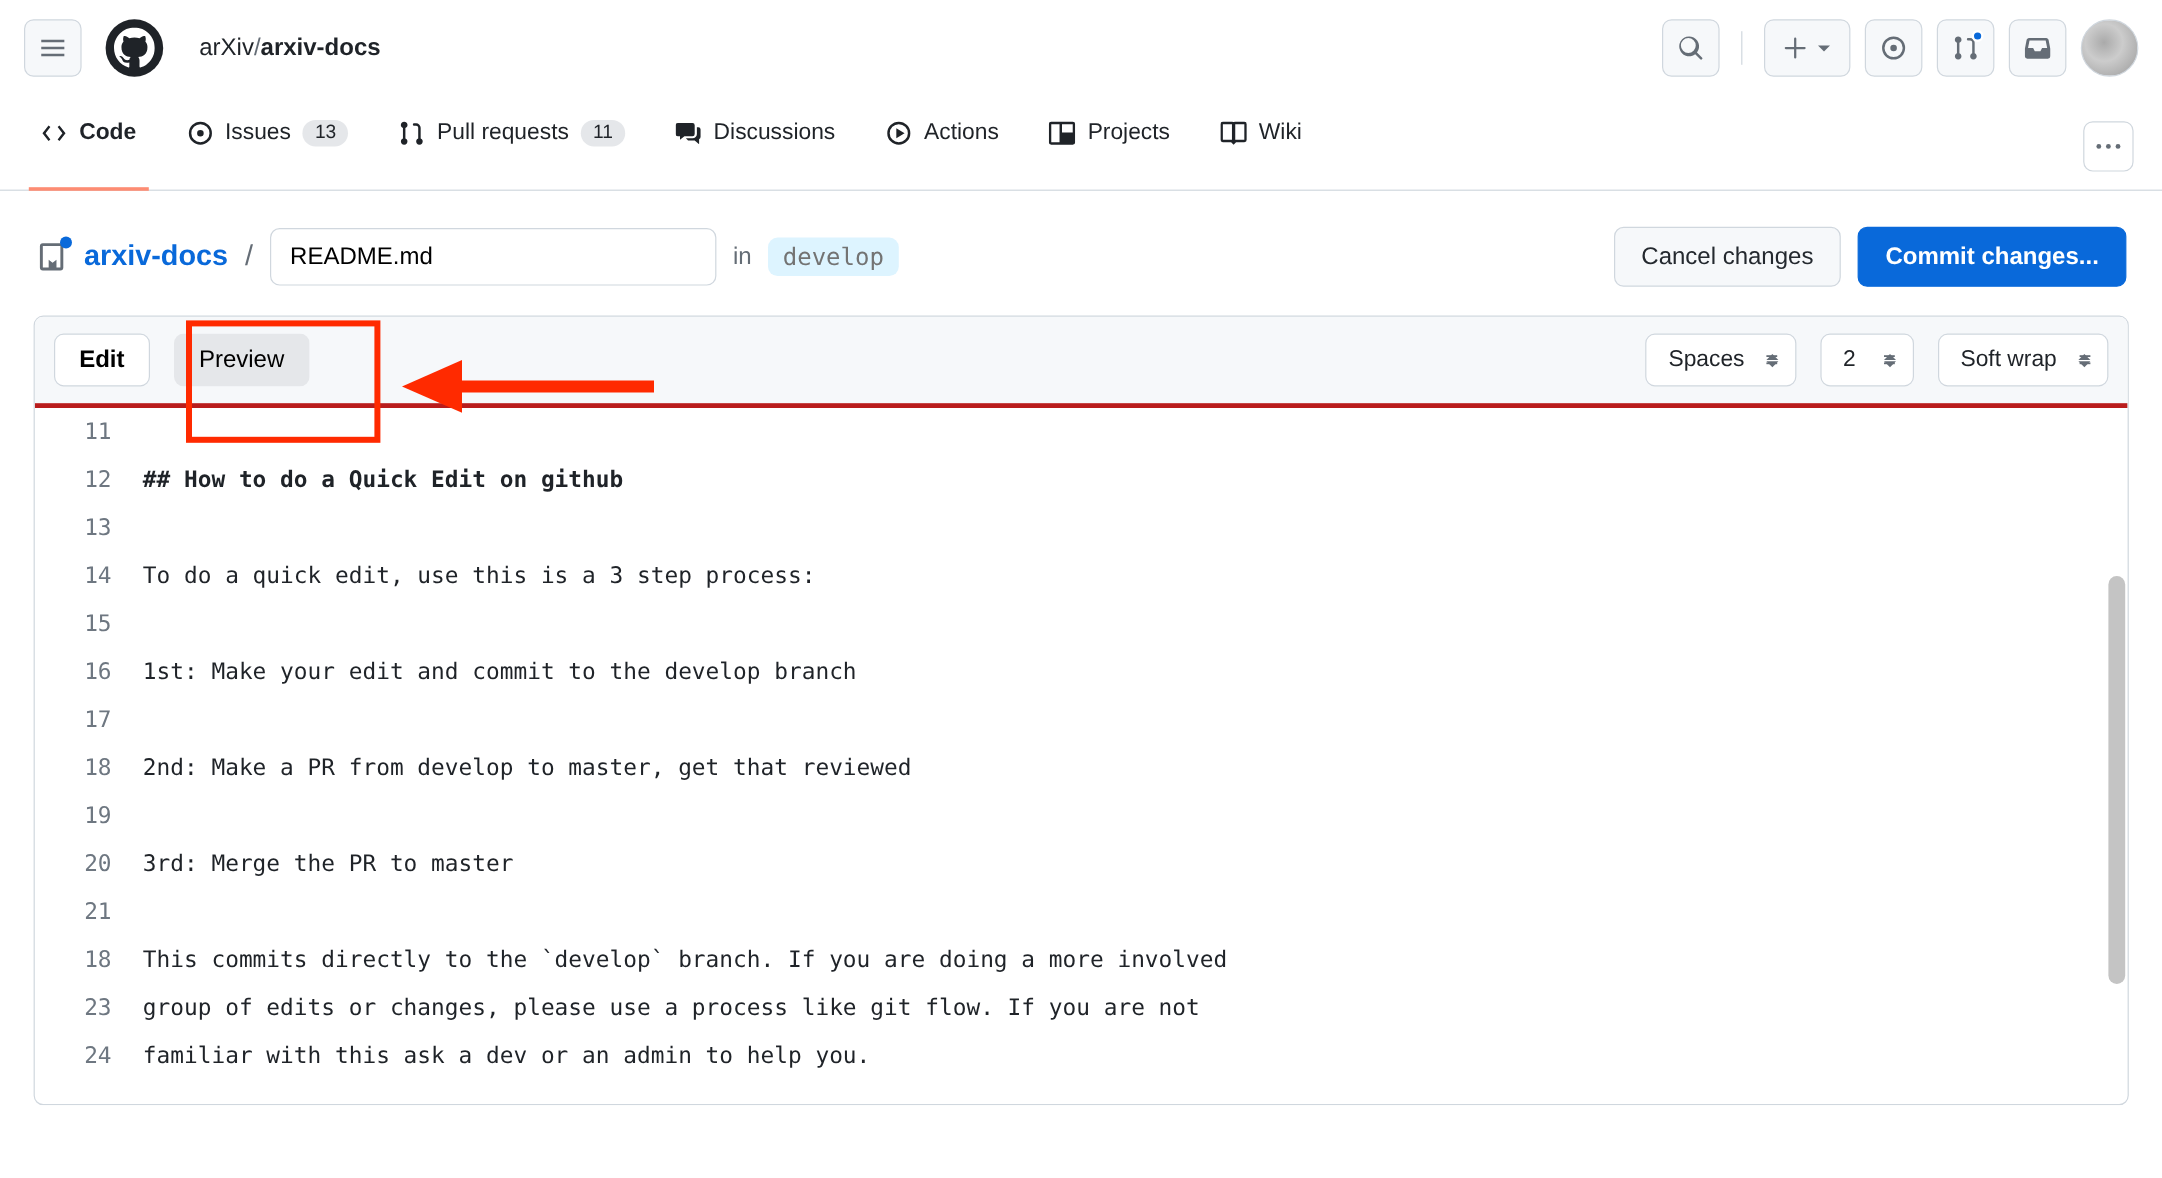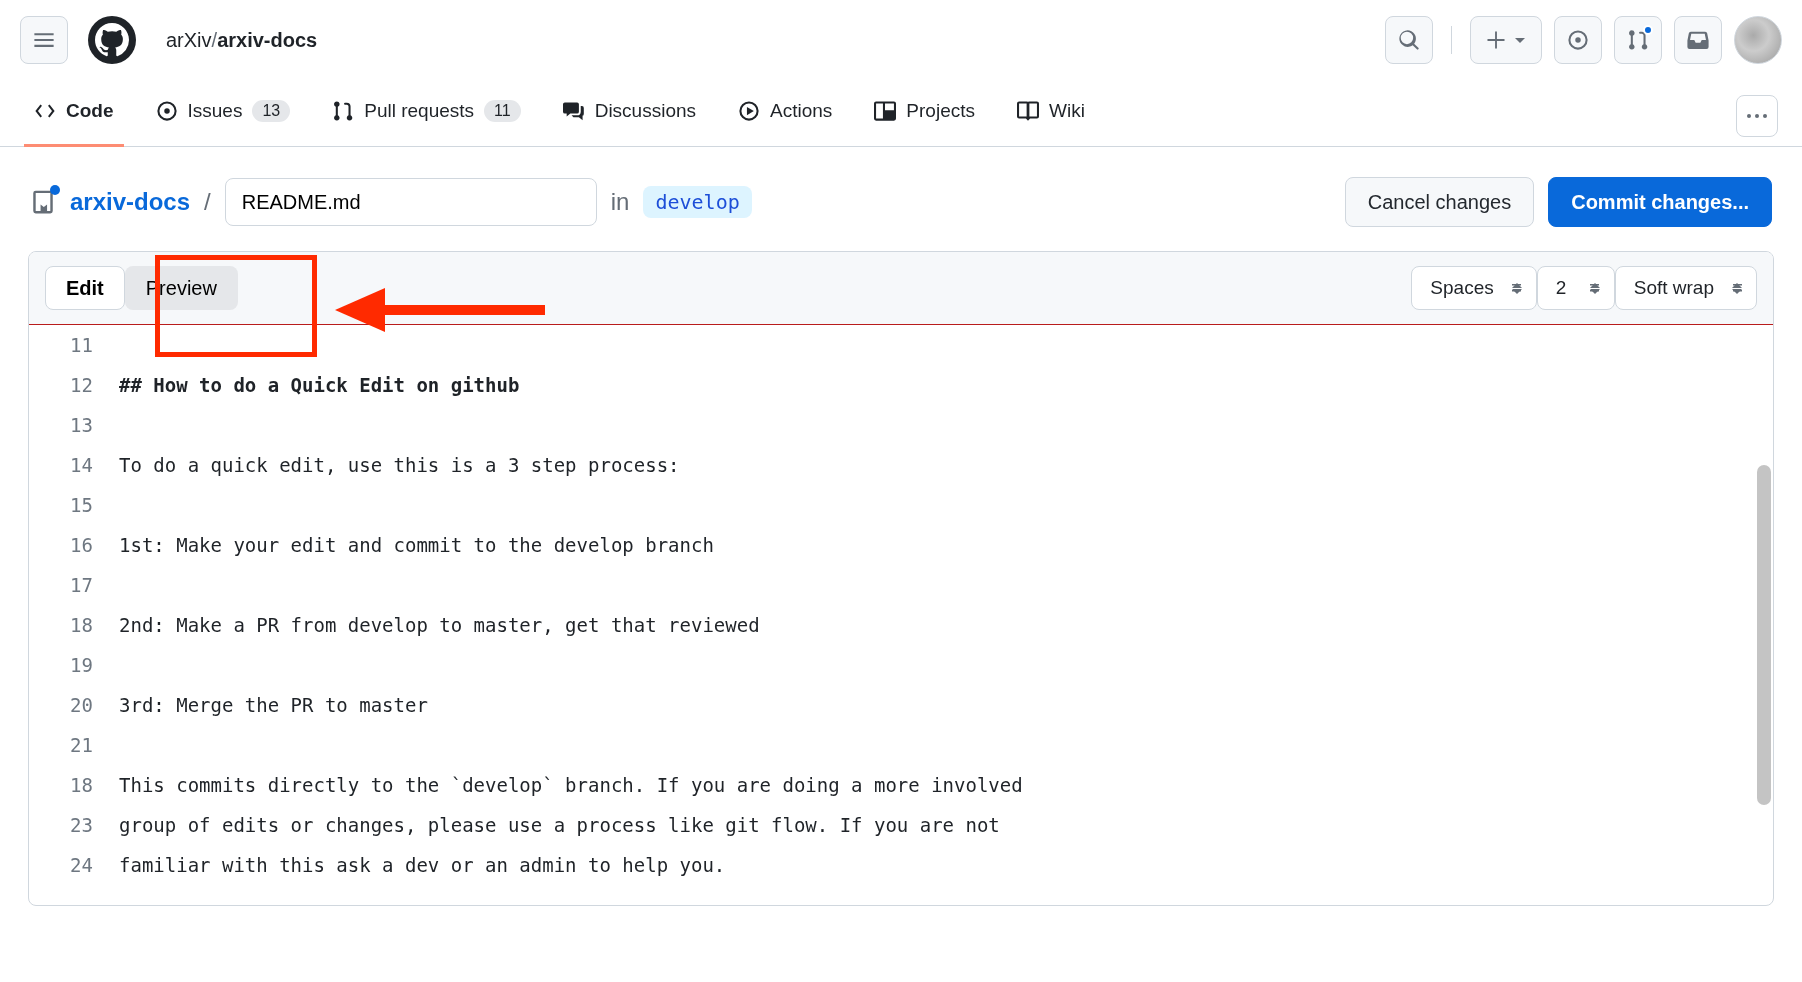--- a/index.html
+++ b/index.html
@@ -80,21 +80,21 @@
     align-items:center;
     gap: 22px;
     padding: 0 24px;
     border-bottom: 1px solid #d0d7de;
     margin-top: 18px;
   }
   .repo-tab {
     display:flex;
     align-items:center;
     gap: 10px;
-    padding: 14px 10px 24px;
+    padding: 14px 10px 36px;
     font-size: 19px;
     color:#1f2328;
     cursor:pointer;
     position:relative;
   }
   .repo-tab.active::after {
     content:"";
     position:absolute;
     left:0; right:0; bottom:-1px;
     height:3px;
@@ -138,24 +138,24 @@
   }
   .slash { font-size:24px; color:#656d76; }
   .filename-input {
     height: 48px;
     border:1px solid #d0d7de;
     border-radius:8px;
     padding: 0 16px;
     font-size: 20px;
     width: 372px;
   }
-  .in-text { font-size:24px; color:#656d76; }
+  .in-text { font-size:20px; color:#656d76; }
   .branch-badge {
     background:#ddf4ff;
-    color:#1d4ed8;
+    color:#737373;
     font-family: ui-monospace, Menlo, monospace;
     font-size: 20px;
     padding: 4px 12px;
     border-radius: 8px;
   }
   .btn {
     height:50px;
     padding: 0 22px;
     border-radius:8px;
     border:1px solid #d0d7de;
@@ -174,23 +174,23 @@
   
   .editor-box {
     margin: 8px 28px 0;
     border:1px solid #d0d7de;
     border-radius:8px;
     overflow:hidden;
   }
   .editor-toolbar {
     display:flex;
     align-items:center;
-    gap: 0;
+    gap: 20px;
     padding: 14px 16px;
-    border-bottom:1px solid #b91c1c;
+    border-bottom:4px solid #b91c1c;
     background:#f6f8fa;
   }
   .tab-btn {
     height: 44px;
     padding: 0 20px;
     border-radius:8px;
     border:1px solid transparent;
     font-size:20px;
     cursor:pointer;
     background:transparent;

